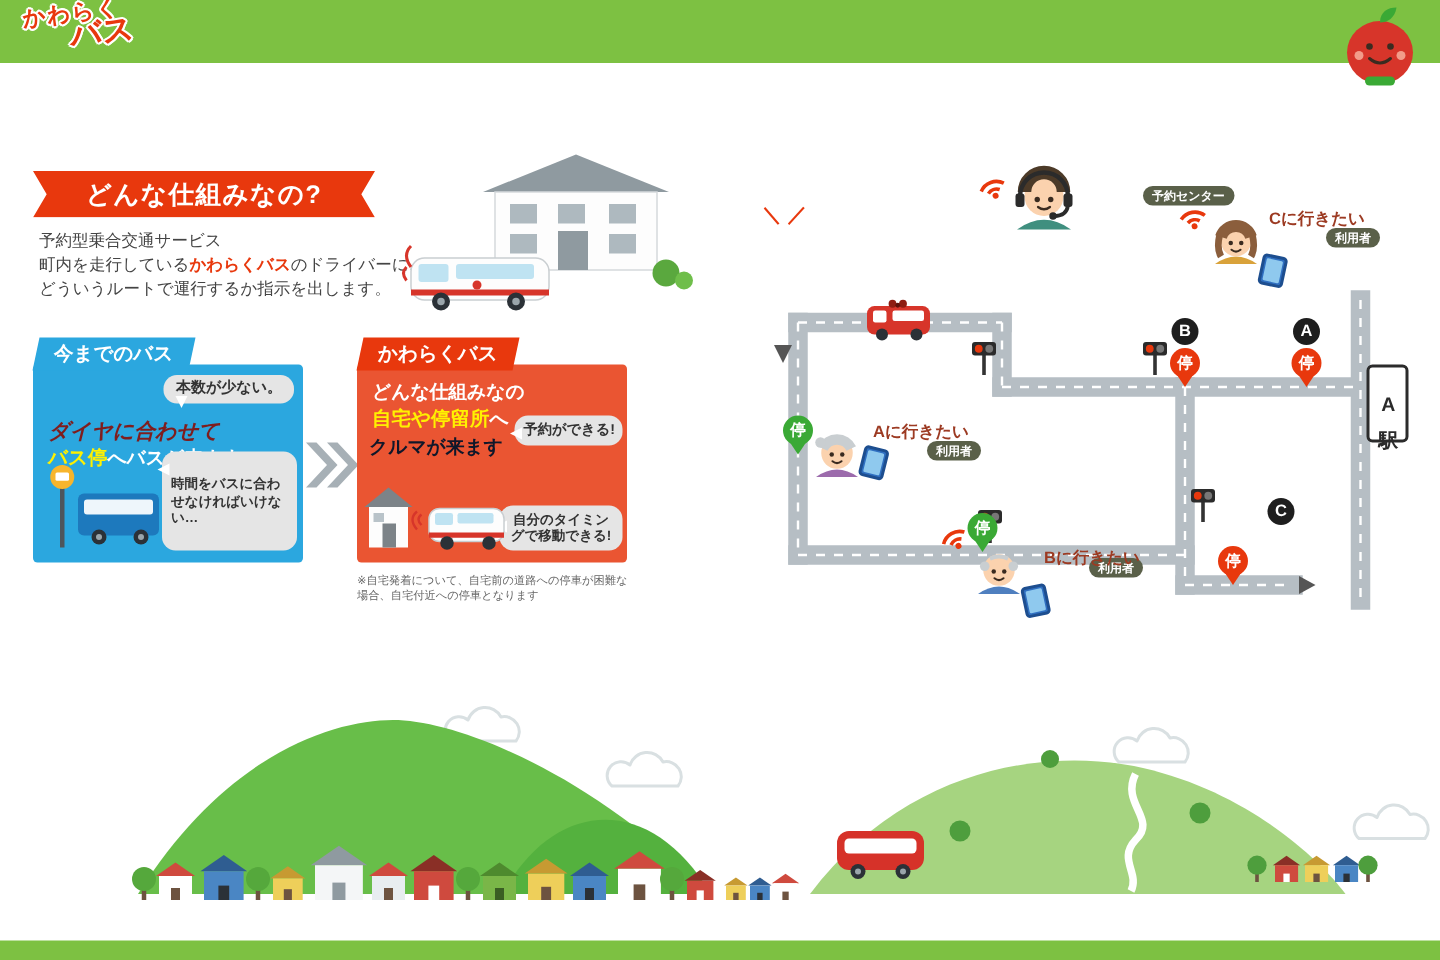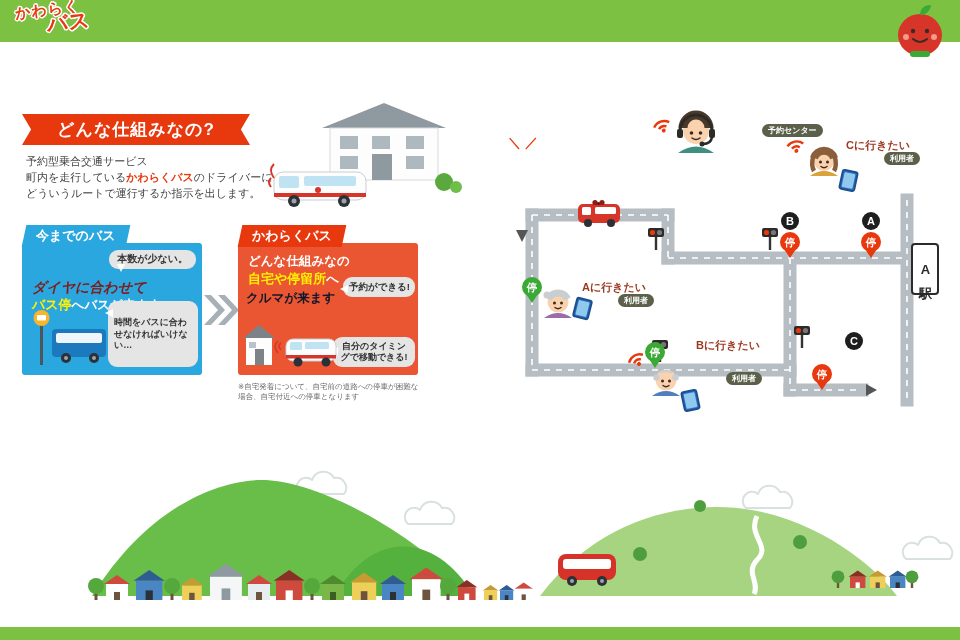--- a/index.html
+++ b/index.html
@@ -337,21 +337,21 @@
       <path d="M7,17 Q5,26 8,31" fill="none" stroke="#8b5e3c" stroke-width="4.5"></path>
       <path d="M29,17 Q31,26 28,31" fill="none" stroke="#8b5e3c" stroke-width="4.5"></path>
       <circle cx="14.5" cy="22" r="1.5" fill="#3a2b20"></circle>
         <circle cx="21.5" cy="22" r="1.5" fill="#3a2b20"></circle>
       <path d="M15,26.5 Q18,29 21,26.5" fill="none" stroke="#3a2b20" stroke-width="1.4" stroke-linecap="round"></path>
     </svg>
     <div class="tag">利用者</div>
   </div>
 
   <div class="want" style="left:582px;top:280px;">Aに行きたい</div>
-  <div class="want" style="left:696px;top:338px;">Bに行きたい</div>
+  <div class="want" style="left:696px;top:364px;">Bに行きたい</div>
   <div class="want" style="left:846px;top:138px;">Cに行きたい</div>
 
   <svg class="wifi w1" width="22" height="22" viewBox="0 0 22 22">
     <path d="M3,13 A11,11 0 0 1 19,13" stroke="#e8380d" stroke-width="2.4" fill="none"></path>
     <path d="M7,16 A6.5,6.5 0 0 1 15,16" stroke="#e8380d" stroke-width="2.4" fill="none"></path>
     <circle cx="11" cy="19" r="2" fill="#e8380d"></circle>
   </svg>
   <svg class="wifi w2" width="22" height="22" viewBox="0 0 22 22">
     <path d="M3,13 A11,11 0 0 1 19,13" stroke="#e8380d" stroke-width="2.4" fill="none"></path>
     <path d="M7,16 A6.5,6.5 0 0 1 15,16" stroke="#e8380d" stroke-width="2.4" fill="none"></path>

